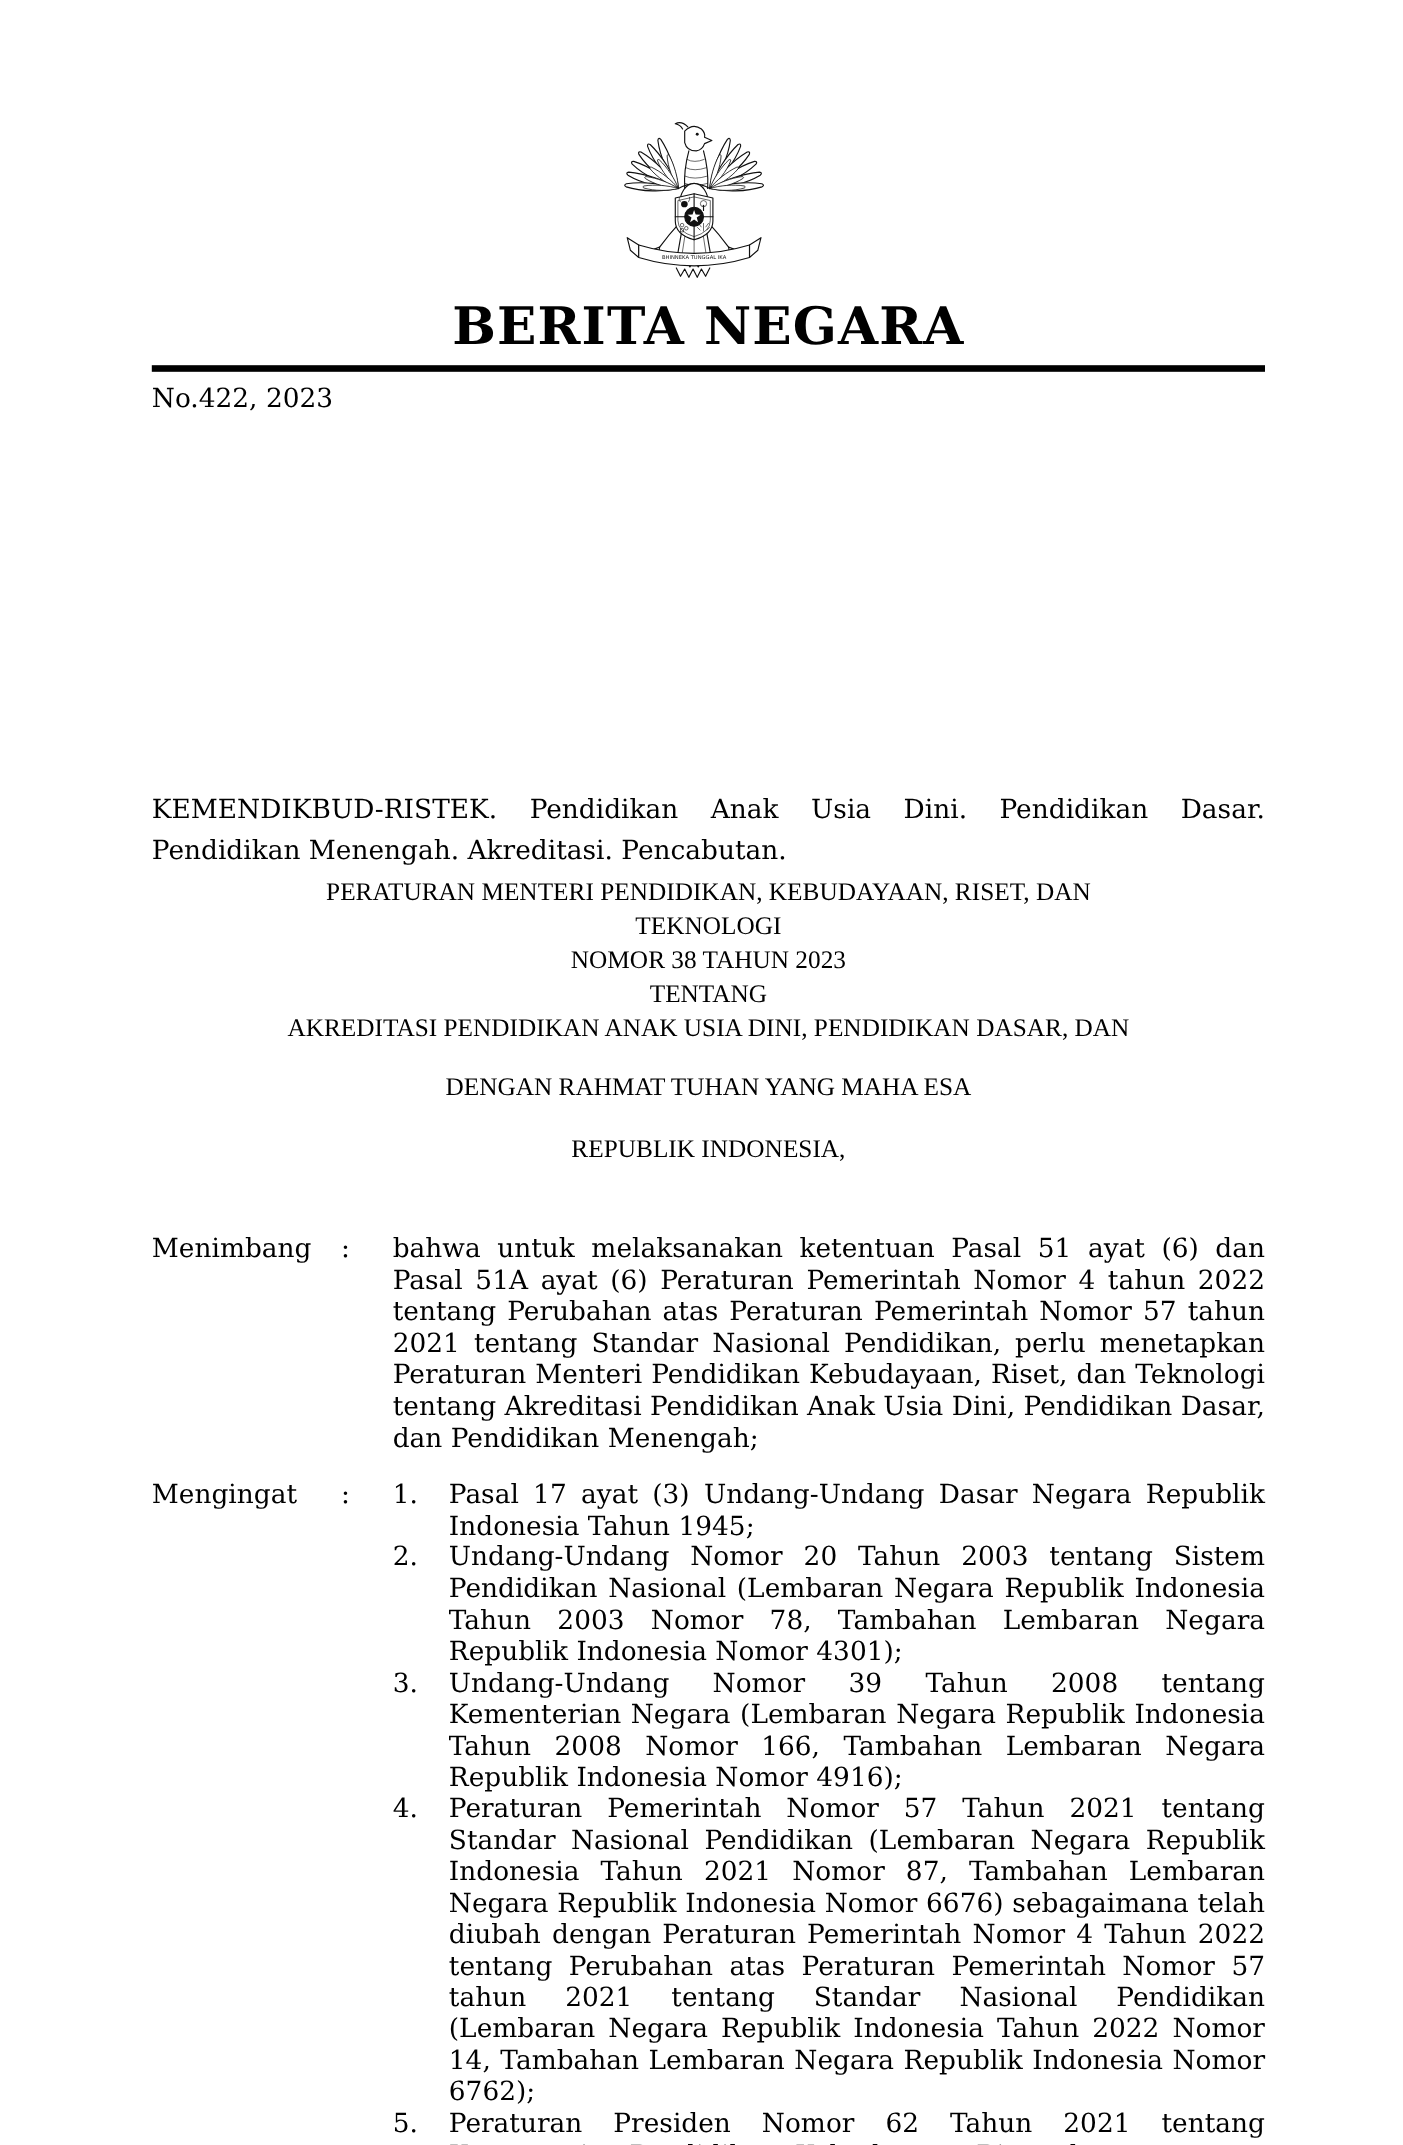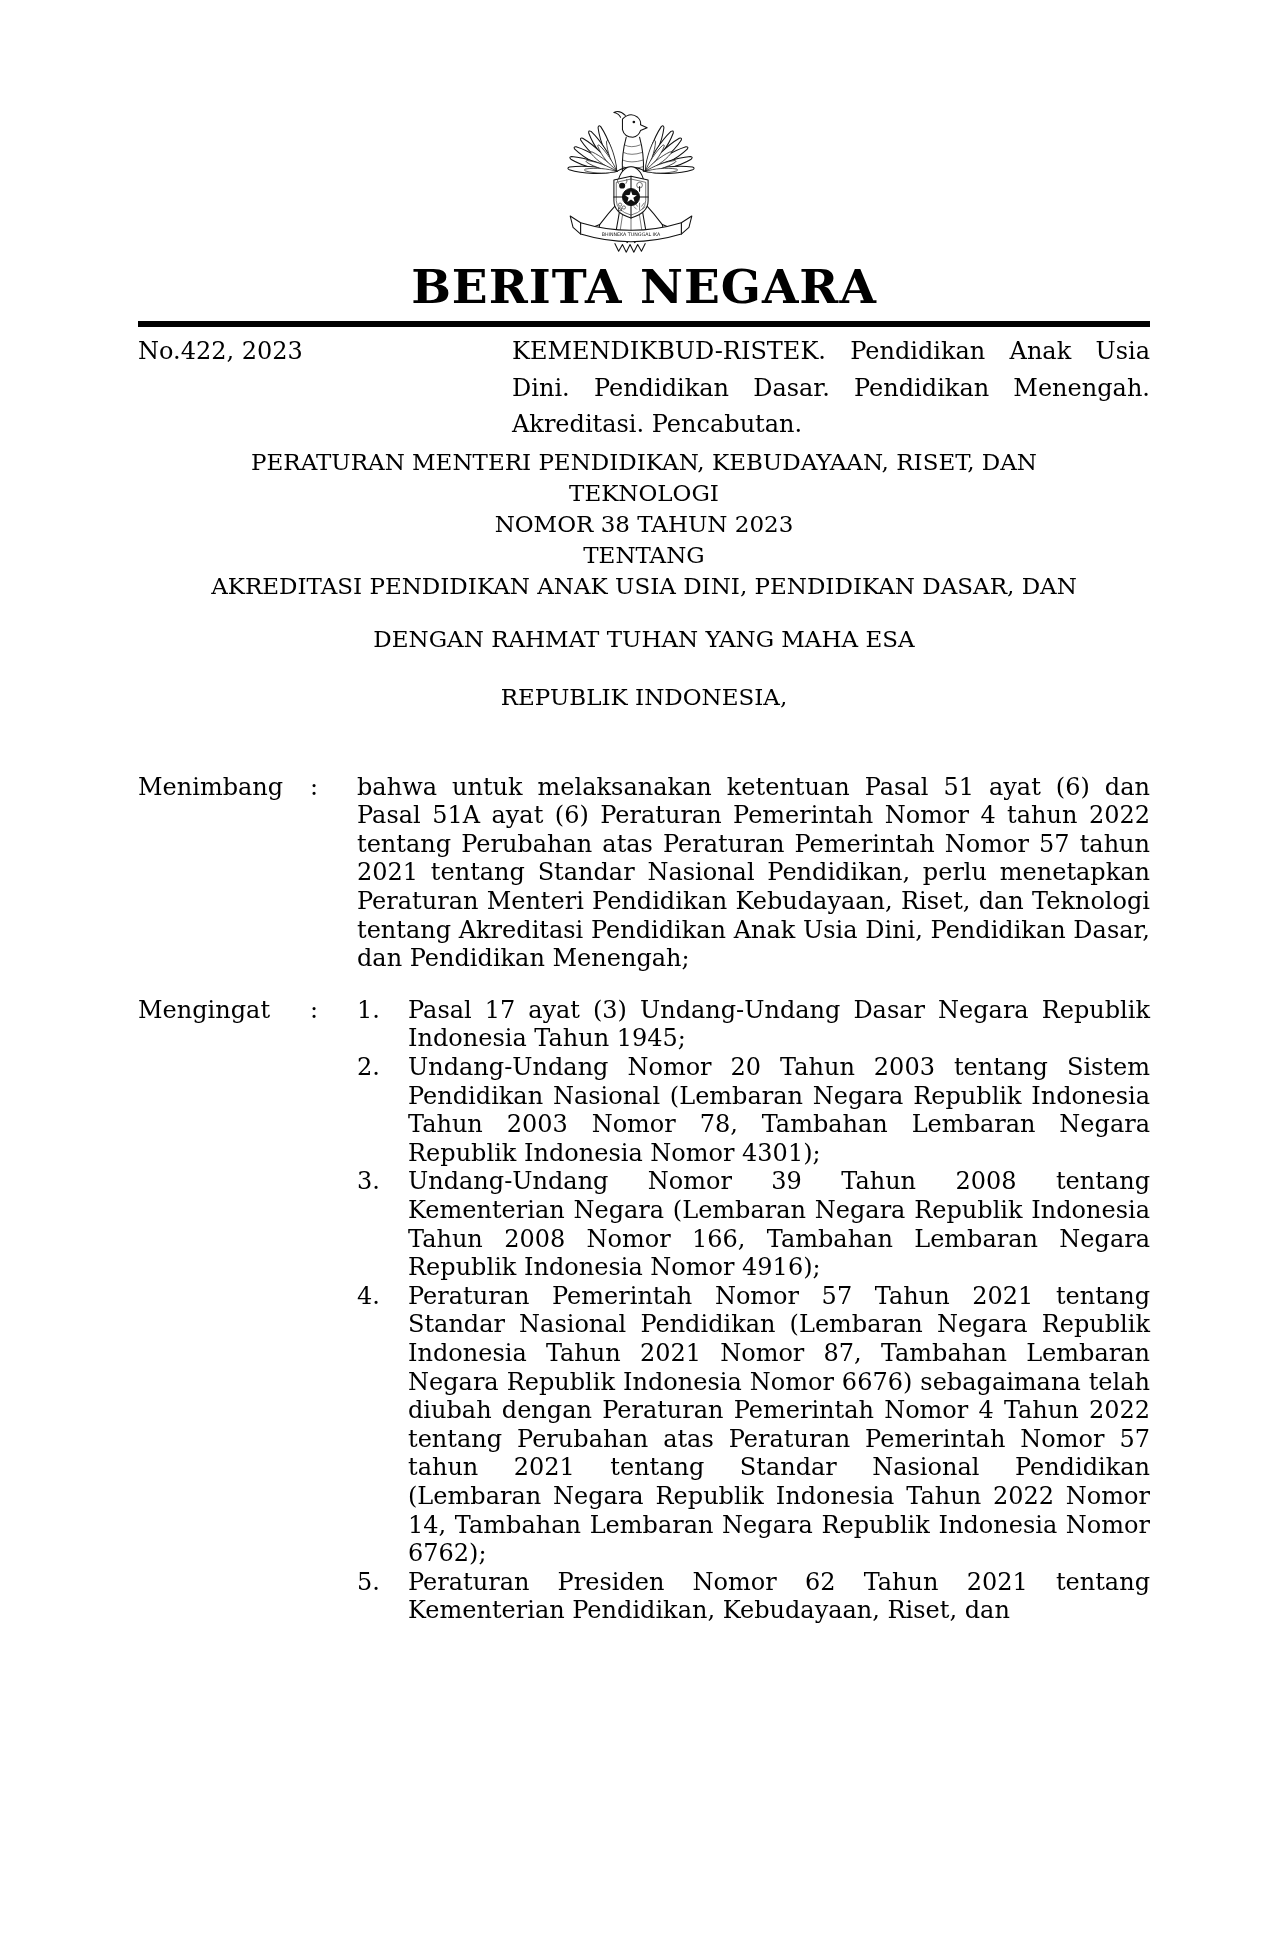--- a/index.html
+++ b/index.html
@@ -4,31 +4,31 @@
 <style>
   * { margin:0; padding:0; box-sizing:border-box; }
   html,body { background:#ffffff; }
   body { width:1275px; height:1950px; position:relative; overflow:hidden;
          font-family:"DejaVu Serif","Liberation Serif",serif; color:#000; }
   .page { width:1275px; height:1950px; padding:0 125px 0 138px; position:relative; }
 
   
   .emblem { width:150px; height:152px; margin:103px auto 0; transform:translateX(-13px); }
   .emblem svg { display:block; width:150px; height:152px; }
-  .gazette-title { margin-top:0; text-align:center; font-weight:bold;
+  .gazette-title { margin-top:11px; text-align:center; font-weight:bold;
                    font-size:47px; line-height:63px; letter-spacing:1px; white-space:nowrap; }
   .rule { margin-top:3px; height:6px; background:#000; border:none; width:100%; }
 
   
-  .abstract-row { display:flex; margin-top:6px; font-size:24px; line-height:36.7px; }
+  .abstract-row { display:flex; margin-top:6px; font-size:24px; line-height:36.7px;flex-direction:column; }
   .issue-no { width:374px; flex:0 0 374px; }
   .abstract { flex:1; text-align:justify; }
 
   
-  .center-block { text-align:center; font-size:23px; }
+  .center-block { text-align:center; font-size:23px;font-family:Liberation Serif, serif; }
   .reg-title { margin-top:4px; line-height:31px; }
   .invocation { margin-top:22px; line-height:31px;text-align:center; }
   .authority { margin-top:28px; line-height:28.6px; }
   .center-block div { white-space:nowrap; }
 
   
   .clause { display:grid; grid-template-columns:172px 47px 1fr; font-size:24px; line-height:28.6px; }
   .clause-menimbang { margin-top:61px; }
   .clause-mengingat { margin-top:23px; }
   .clause-text { text-align:justify; }

